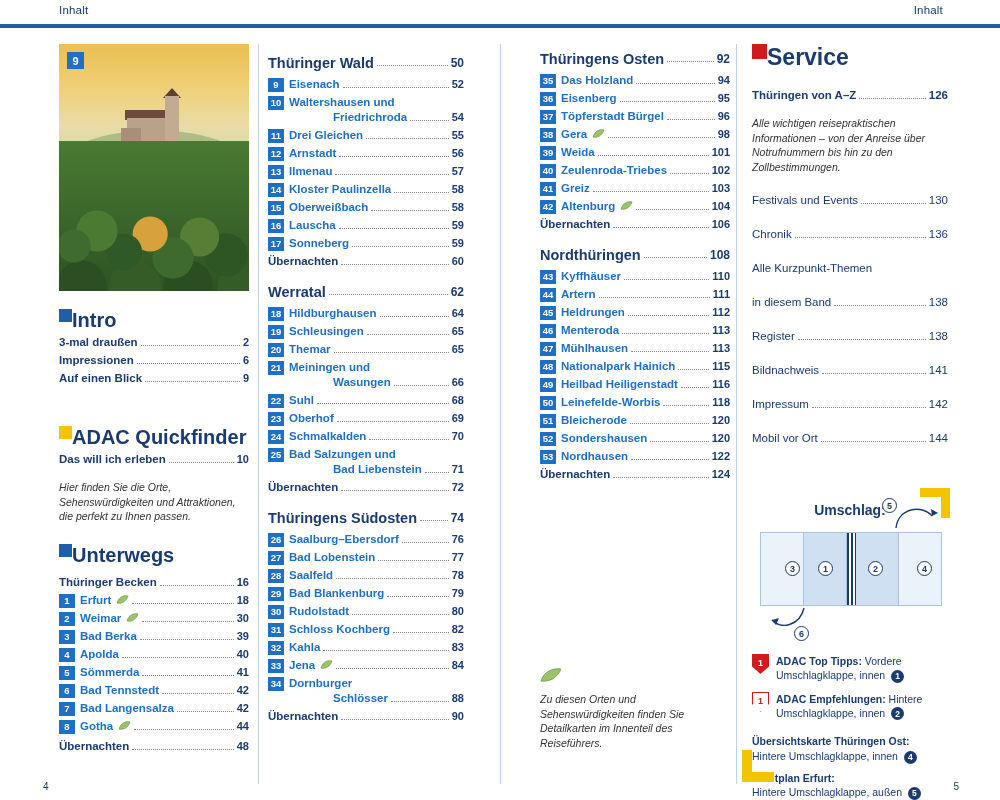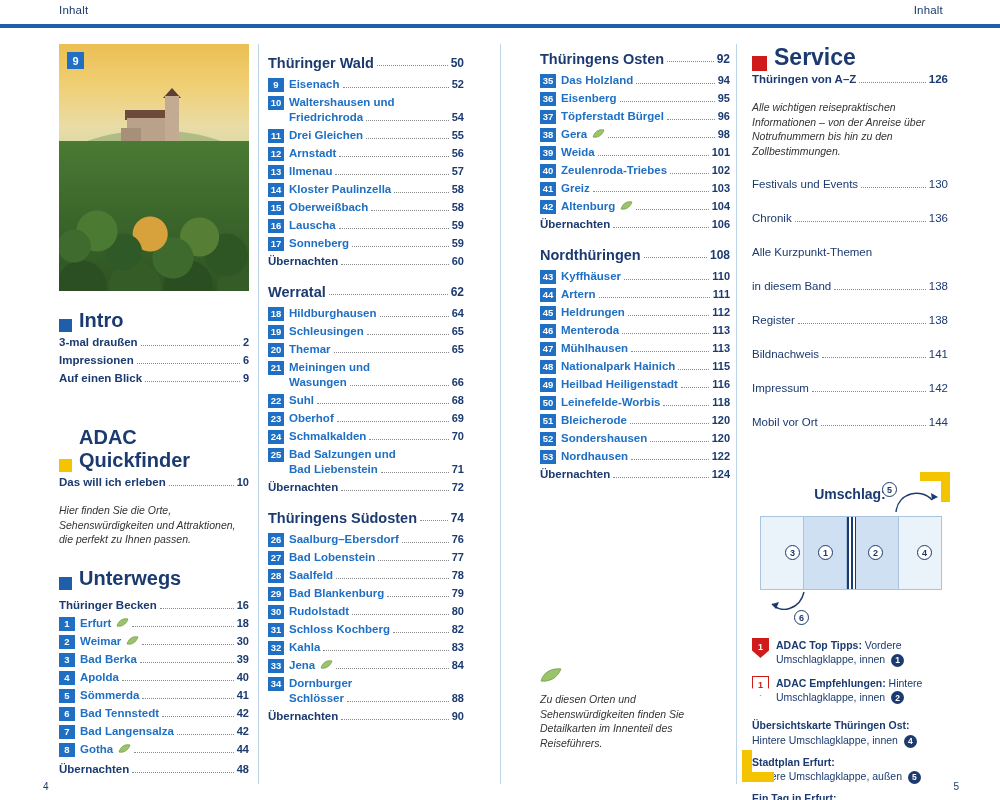--- a/index.html
+++ b/index.html
@@ -80,21 +80,21 @@
       linear-gradient(180deg,#4a7a33 0%, #2d5323 100%);
   }
   .hero .badge {
     position:absolute; left:8px; top:8px; width:17px; height:17px; background:#1f6fc4;
     color:#fff; font-size:11px; font-weight:bold; display:flex; align-items:center; justify-content:center;
   }
 
   
   h2.sec {
     margin:0; font-size:20px; font-weight:bold; color:#1b3a70;
-    display:flex; align-items:flex-end; gap:7px;
+    display:flex; align-items:flex-start; 
   }
   .sqmark { width:13px; height:13px; display:inline-block; flex:0 0 auto; }
   .sq-blue { background:#1f5fa9; }
   .sq-yellow { background:#f5c400; }
   .sq-red { background:#cf1b1b; }
 
   
   .row {
     display:flex; align-items:flex-end; font-size:11.5px; line-height:15px;
     margin-top:3px; color:#1f6fc4; font-weight:bold;
@@ -113,21 +113,21 @@
     font-size:14.5px; font-weight:bold; color:#1b3a70; margin-top:16px;
   }
   .row.heading .pg { font-size:12px; }
   .row.heading .dots { margin-bottom:5px; }
   .leaf { display:inline-block; margin-left:5px; vertical-align:middle; }
   .ital {
     font-size:10.5px; line-height:14.5px; color:#333; font-style:italic; margin-top:13px;
   }
   .row.two { flex-wrap:wrap; }
   .row.two .l2 { width:100%; display:flex; align-items:flex-end; padding-left:21px; }
-  .row.two .l2 .txt { white-space:nowrap; }
+  .row.two .l2 .txt { white-space:nowrap;margin-left:44px; }
 
   
   .svc-row {
     display:flex; align-items:flex-end; font-size:11.5px; line-height:16px; color:#1b3a70; margin-top:18px;
   }
   .svc-row .txt { flex:0 1 auto; }
   .svc-row .dots { flex:1 1 auto; border-bottom:1px dotted #8a8a8a; margin:0 3px 4px 3px; height:1px; }
   .svc-row .pg { flex:0 0 auto; }
 
   
@@ -702,21 +702,21 @@
     </div>
   </div>
 
   <div class="col col4">
 
     <h2 class="sec" style="font-size:23px;">
       <span class="sqmark sq-red" style="width:15px;height:15px;"></span>
       <span>Service</span>
     </h2>
 
-    <div class="svc-row" style="font-weight:bold;margin-top:0;align-items:flex-end;">
+    <div class="svc-row" style="font-weight:bold;margin-top:16px;align-items:flex-end;">
       <span class="txt">Thüringen von A–Z</span>
       <span class="dots"></span>
       <span class="pg">126</span>
     </div>
     <div class="ital">Alle wichtigen reisepraktischen Informationen – von der Anreise über Notrufnummern bis hin zu den Zollbestimmungen.</div>
 
     <div style="margin-top:16px;">
       <div class="svc-row">
         <span class="txt">Festivals und Events</span>
         <span class="dots"></span>

